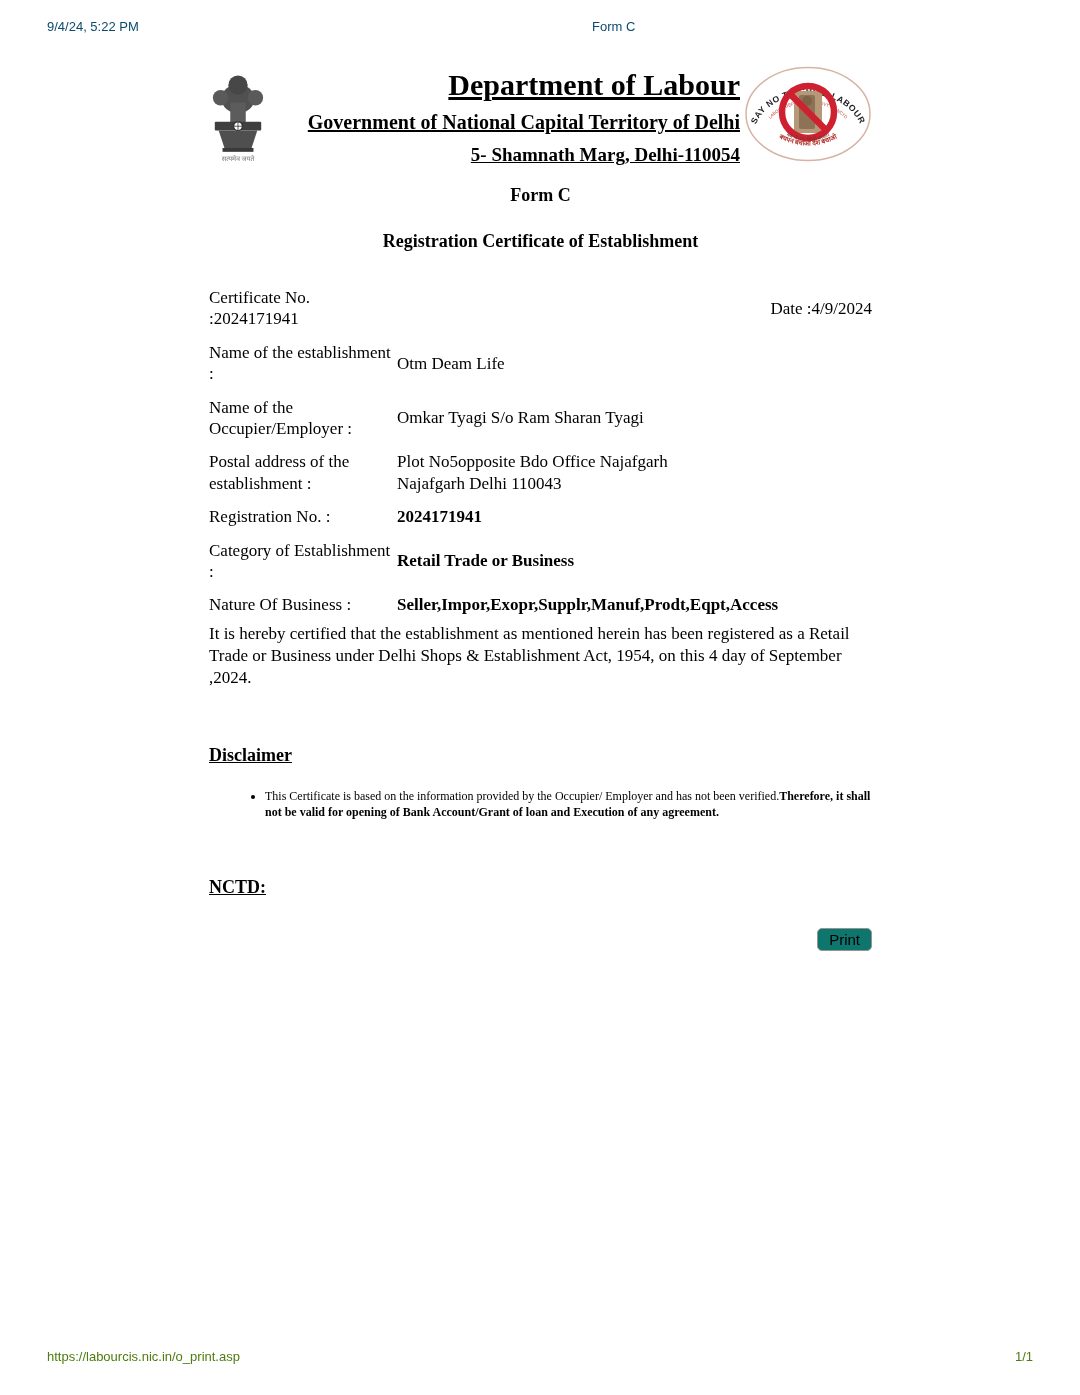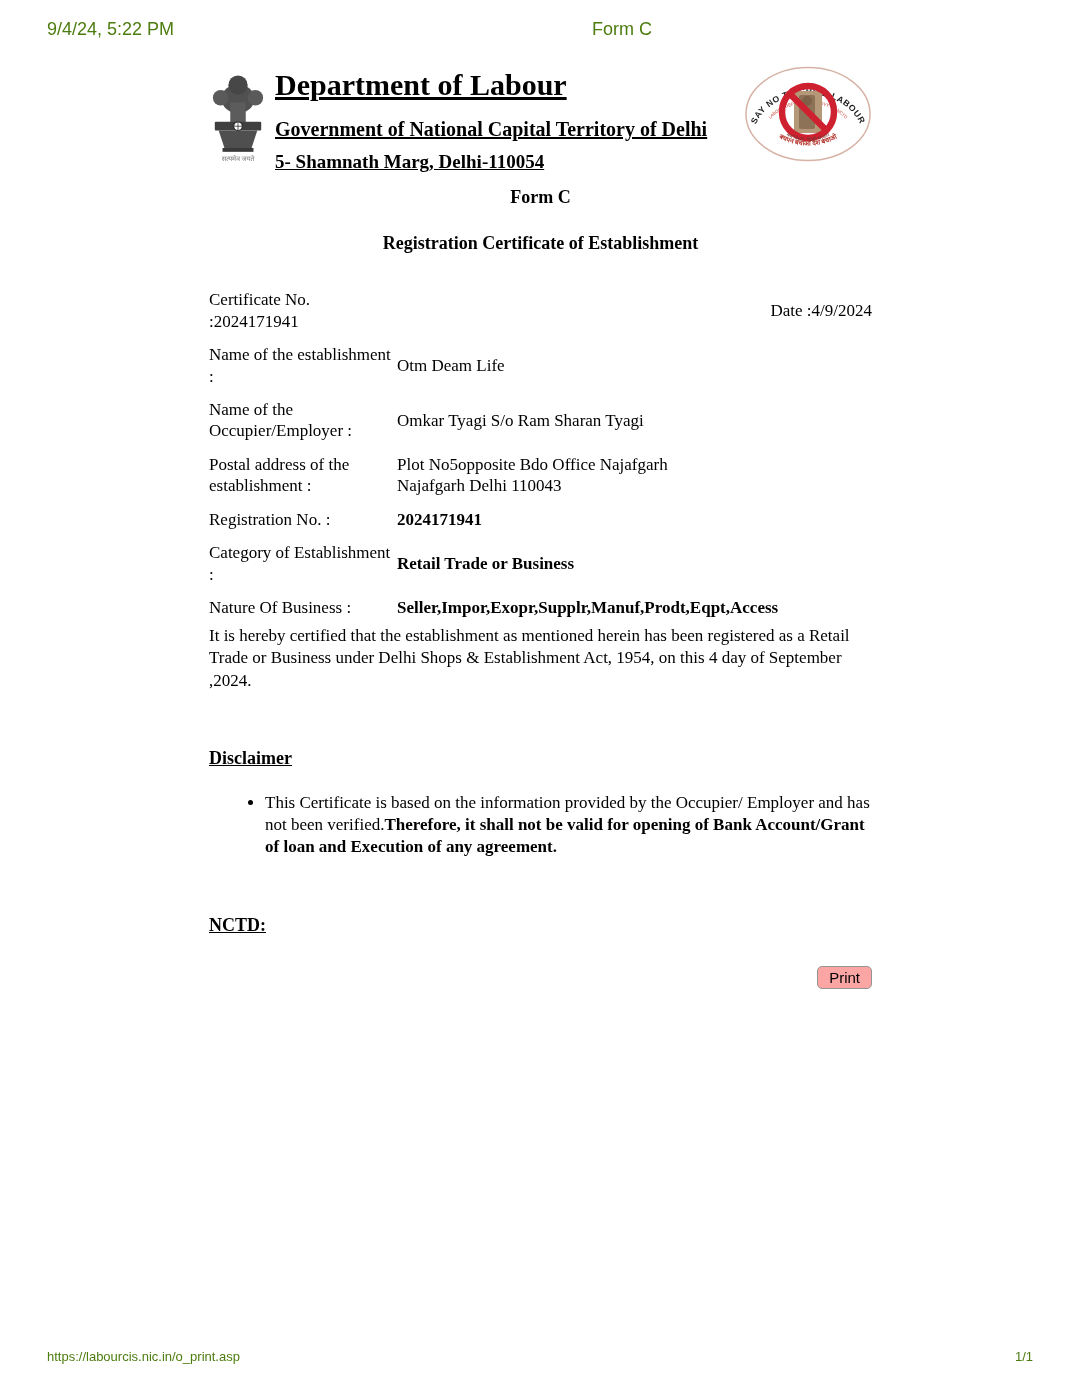--- a/index.html
+++ b/index.html
@@ -4,59 +4,59 @@
 <style>
   * { margin:0; padding:0; box-sizing:border-box; }
   html,body { background:#ffffff; }
   body {
     width:1080px; height:1395px; position:relative;
     font-family:"Liberation Serif", serif; color:#000;
   }
   
   .print-header {
     position:absolute; top:19px; left:47px; width:986px; height:18px;
-    font-family:"Liberation Sans", sans-serif; font-size:18px; color:#4d7c0f;
+    font-family:"Liberation Sans", sans-serif; font-size:13px; color:#0c4a6e;
   }
   .ph-title { position:absolute; left:545px; top:0; }
   .print-footer {
     position:absolute; top:1349px; left:47px; width:986px;
     font-family:"Liberation Sans", sans-serif; font-size:13px; color:#4d7c0f;
     display:flex; justify-content:space-between;
   }
   
   .doc { position:absolute; left:209px; top:66px; width:663px; }
   .doc-header { display:flex; align-items:flex-start; }
   .emblem-wrap { width:62px; flex:0 0 62px; padding-top:4px; }
-  .titles { flex:1; text-align:left; padding:0 4px; }
+  .titles { flex:1; text-align:right; padding:0 4px; }
   .t1 { font-size:30px; font-weight:bold; text-decoration:underline; line-height:1.12; margin-top:2px; }
-  .t2 { font-size:20px; font-weight:bold; text-decoration:underline; line-height:1.15; margin-top:16px; }
+  .t2 { font-size:20px; font-weight:bold; text-decoration:underline; line-height:1.15; margin-top:9px; }
   .t3 { font-size:19px; font-weight:bold; text-decoration:underline; line-height:1.15; margin-top:10px; }
   .badge-wrap { width:128px; flex:0 0 128px; }
   .form-title    { text-align:center; font-size:18px; font-weight:bold; margin-top:15px; }
   .form-subtitle { text-align:center; font-size:18px; font-weight:bold; margin-top:25px; }
   
   table.cert { width:100%; border-collapse:separate; border-spacing:0 2px; margin-top:28px; font-size:17px; }
   table.cert td { vertical-align:middle; padding:5px 0; line-height:1.26; }
   td.lbl  { width:188px; padding-right:6px; }
   td.val  { white-space:pre-line; }
   td.val.bold { font-weight:bold; }
   td.date { text-align:right; width:150px; white-space:nowrap; }
   
   .cert-text { font-size:17px; line-height:1.3; }
   .sec-heading { font-size:18px; font-weight:bold; text-decoration:underline; margin-top:56px; }
   ul.disclaimer-list { margin-top:23px; padding-left:56px; }
-  ul.disclaimer-list li { font-size:17px; line-height:1.32; }
+  ul.disclaimer-list li { font-size:12px; line-height:1.32; }
   ol.note-list { margin-top:23px; padding-left:56px; }
   ol.note-list li { font-size:17px; line-height:1.32; }
   .bold { font-weight:bold; }
   
   .print-row { text-align:right; margin-top:30px; }
   .print-btn {
     font-family:"Liberation Sans", sans-serif; font-size:15px; color:#000;
-    background:#fca5a5; border:1.5px solid #949494; border-radius:5px;
+    background:#0f766e; border:1.5px solid #949494; border-radius:5px;
     padding:2px 11px; cursor:pointer;
   }
   .badge-arc-top { font-family:"Liberation Sans", sans-serif; font-weight:bold; }
 </style>
 </head>
 <body>
 
 <div class="print-header">
   <span>9/4/24, 5:22 PM</span>
   <span class="ph-title">Form C</span>

